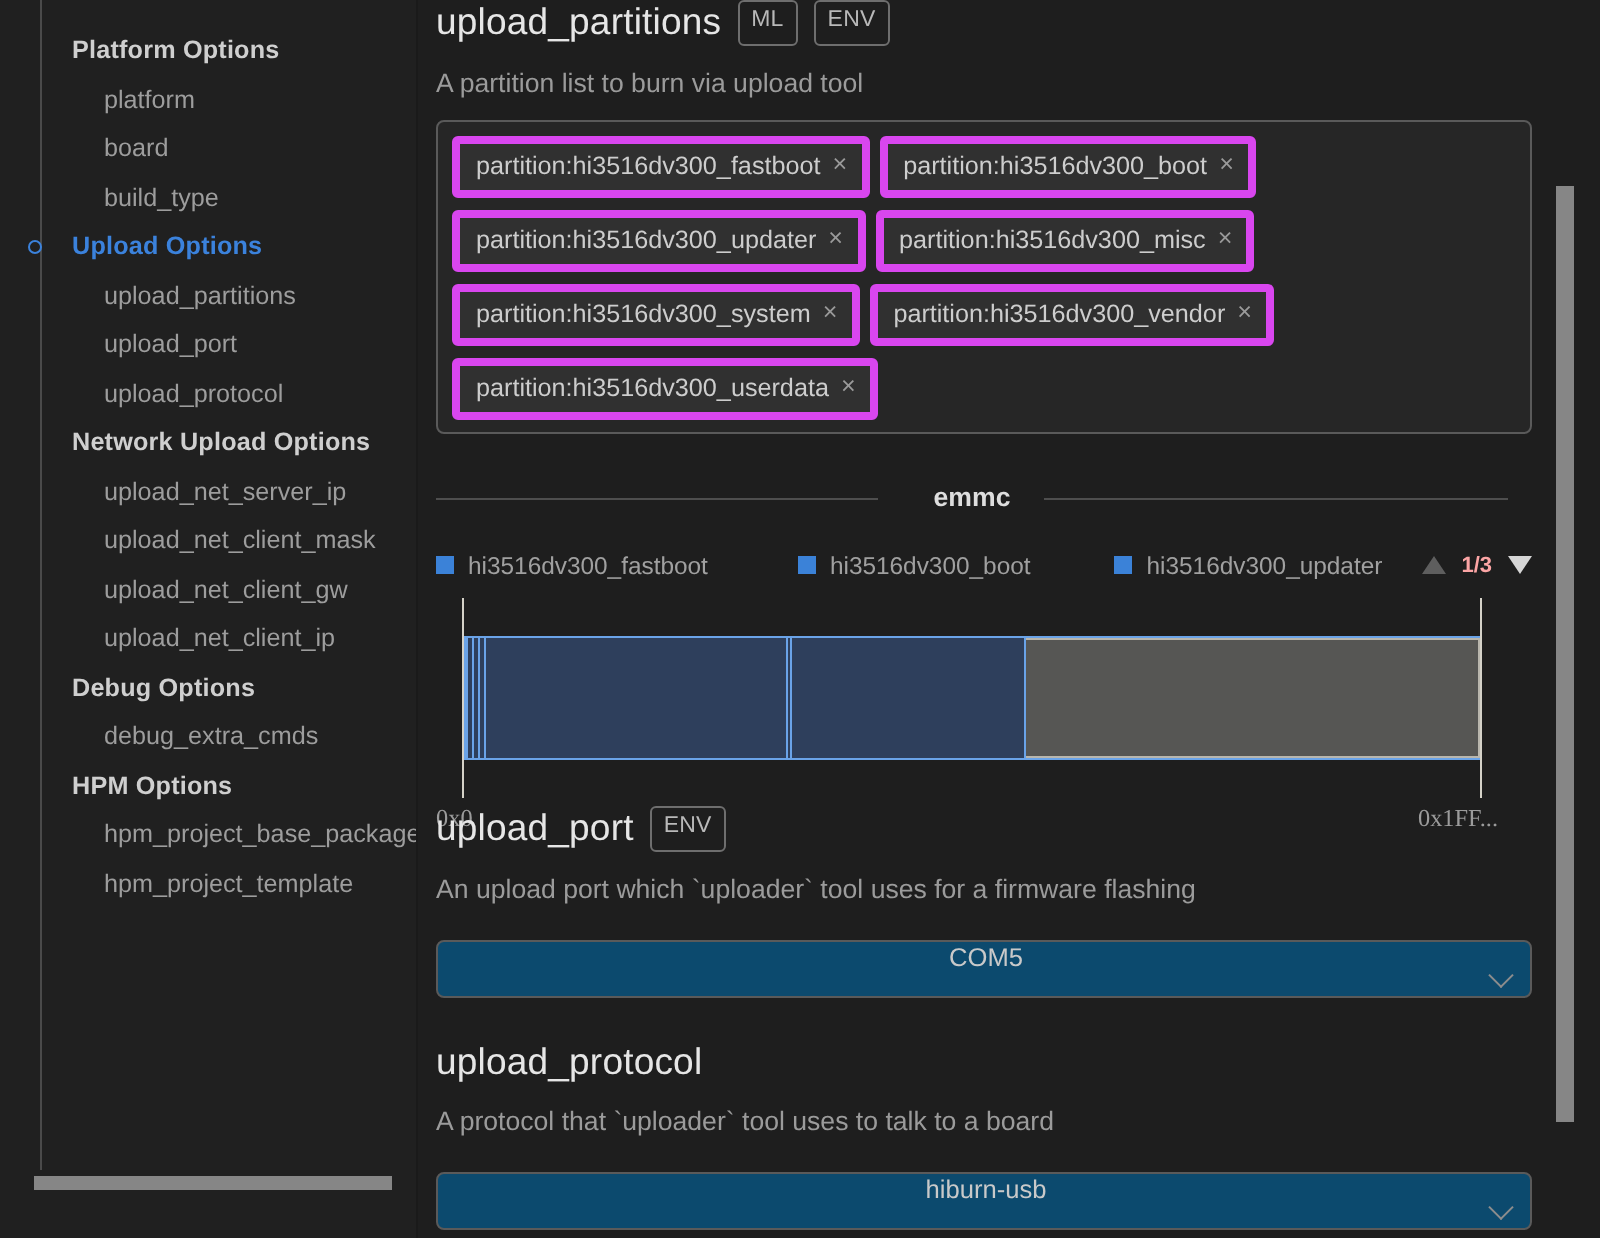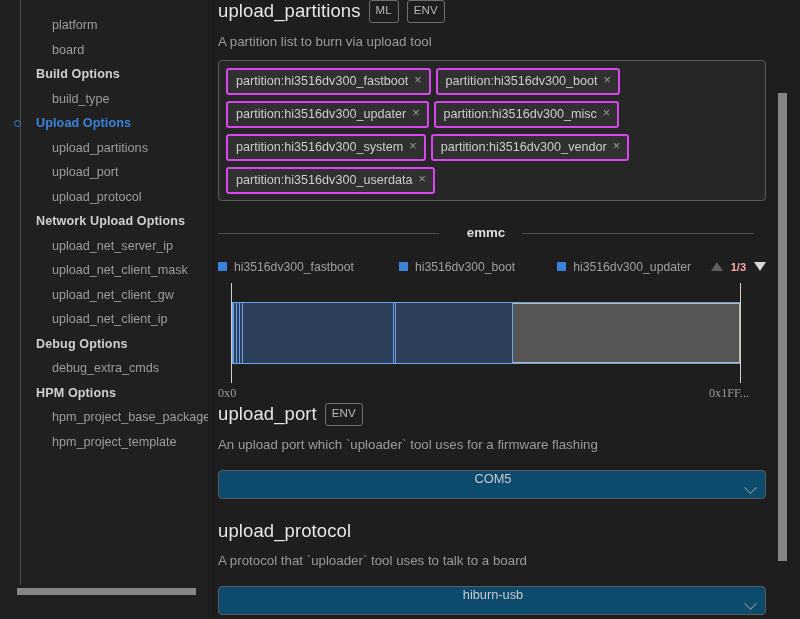--- a/index.html
+++ b/index.html
@@ -68,21 +68,21 @@
   .tagbox {
     margin-top: 11px;
     border: 1px solid #5a5a5a; border-radius: 4px;
     background: #262626;
     padding: 7px 7px 6px 7px;
     display: flex; flex-wrap: wrap; gap: 6px 5px;
     width: 548px;
   }
   .tag {
     display: inline-flex; align-items: center; gap: 6px;
-    border: 2px solid #d946ef; border-radius: 3px;
+    border: 4px solid #d946ef; border-radius: 3px;
     background: #303030; color: #cdcdcd;
     font-size: 12.6px; padding: 4px 7px 5px 8px;
     white-space: nowrap;
   }
   .tag .x { color: #9a9a9a; font-size: 12.6px; line-height: 1; }
 
   
   .fieldset-sep {
     position: relative; margin-top: 22px; height: 20px;
     display: flex; align-items: center; justify-content: center;
@@ -162,28 +162,28 @@
   }
 </style>
 </head>
 <body>
 
 <div id="root">
 
   <div id="sidebar">
     <div class="tree-line"></div>
     <div class="tree-list" id="tree-list">
+        <div class="tree-row group">
+          <span class="lbl">Platform Options</span>
+        </div>
         <div class="tree-row leaf">
           <span class="lbl">platform</span>
         </div>
         <div class="tree-row leaf">
           <span class="lbl">board</span>
-        </div>
-        <div class="tree-row group">
-          <span class="lbl">Build Options</span>
         </div>
         <div class="tree-row leaf">
           <span class="lbl">build_type</span>
         </div>
         <div class="tree-row group active">
           <span class="node-dot"></span>
           <span class="lbl">Upload Options</span>
         </div>
         <div class="tree-row leaf">
           <span class="lbl">upload_partitions</span>

